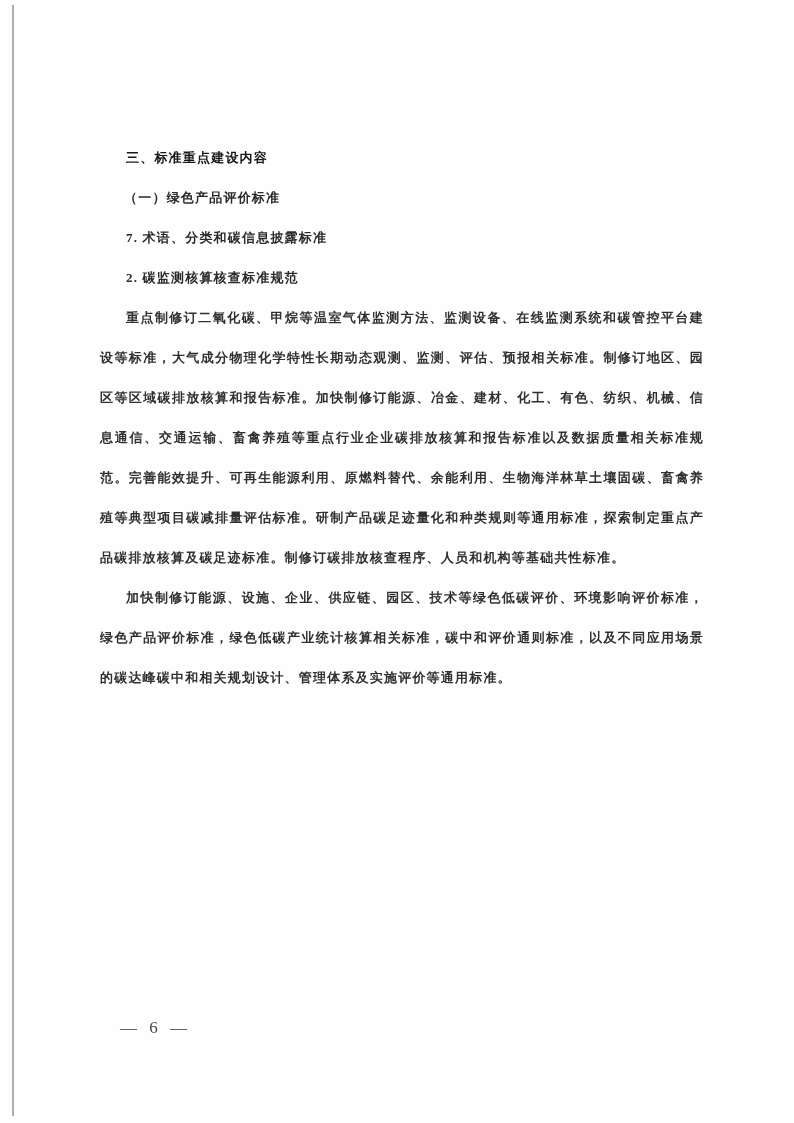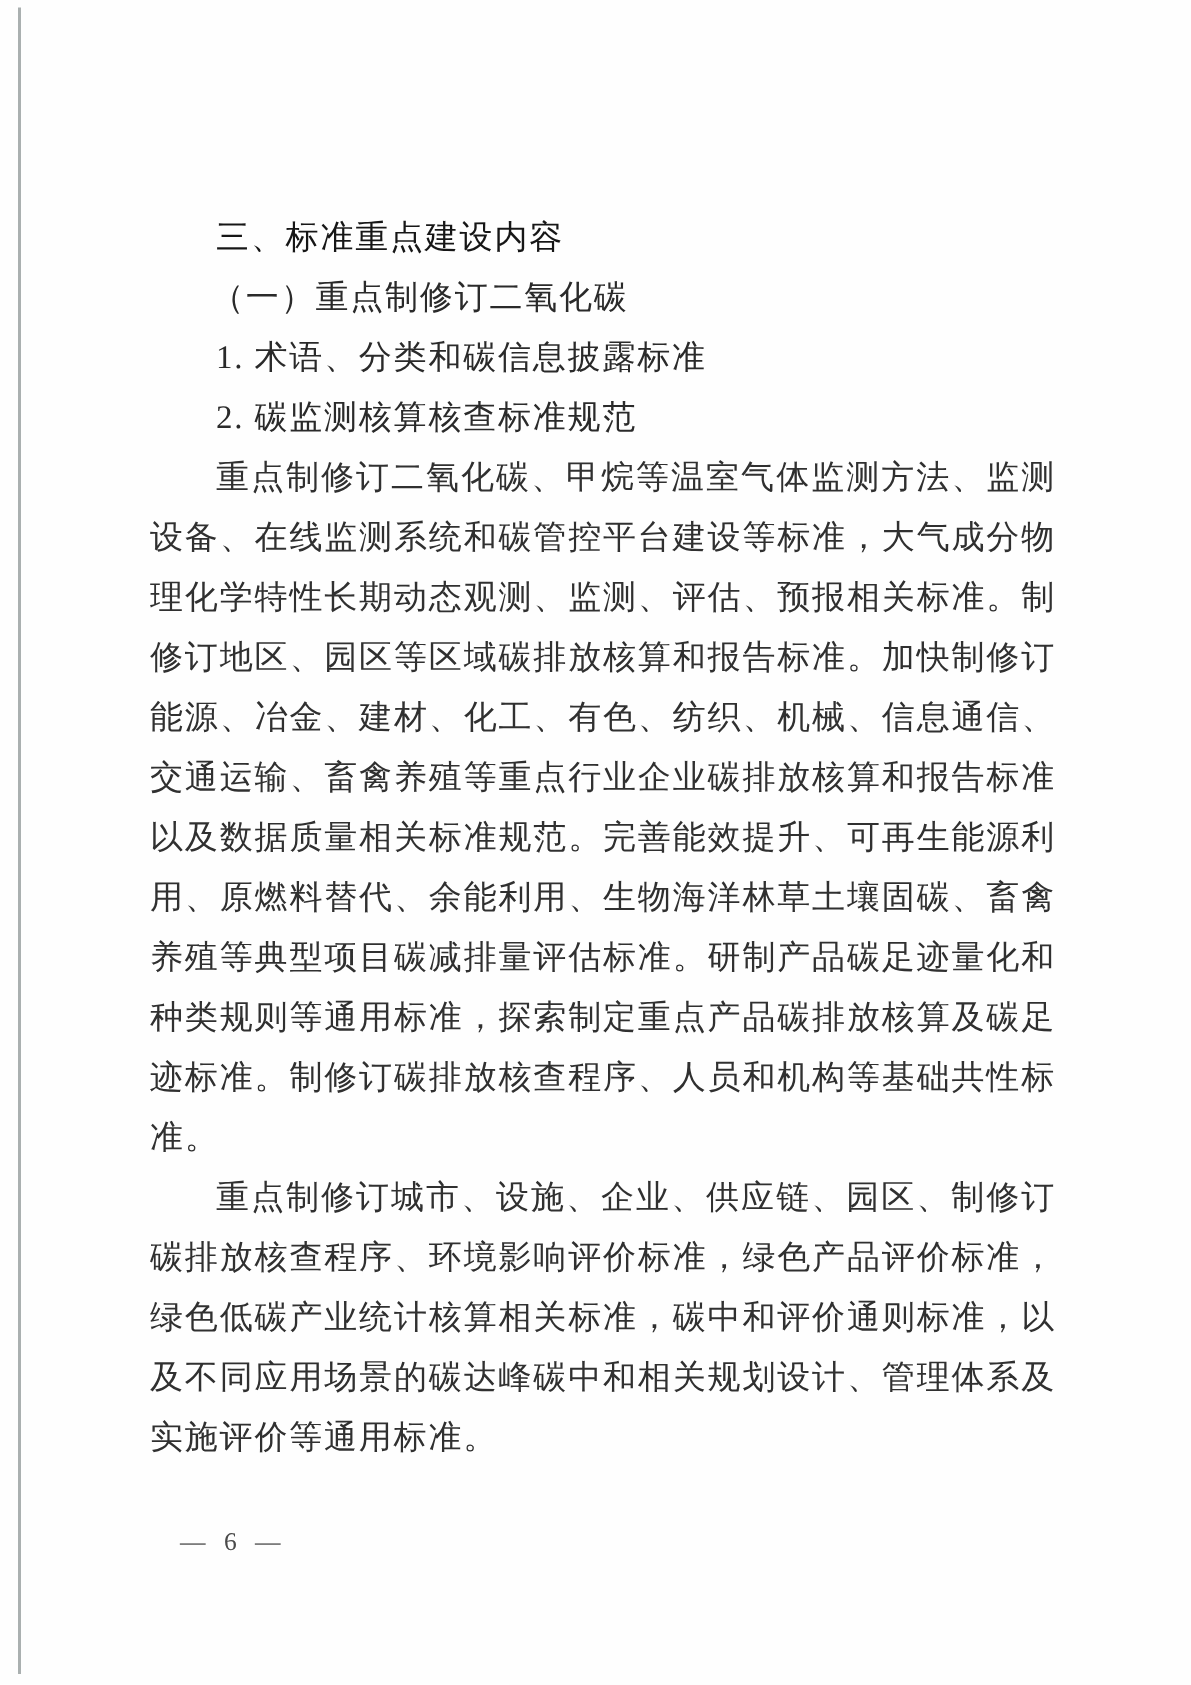--- a/index.html
+++ b/index.html
@@ -31,22 +31,22 @@
     top: 138px;
     width: 604px;
     font-size: 21px;
     line-height: 40px;
     text-align: justify;
     letter-spacing: 1.2px;
   }
   .content p, .content h1, .content h2, .content h3 {
     margin: 0;
     padding: 0;
-    font-size: 22px;
-    font-weight: normal;
+    font-size: 13px;
+    font-weight: bold;
   }
   .sec-title {
     font-family: "Liberation Sans", "DejaVu Sans", sans-serif;
     font-weight: 700;
     color: #161616;
     text-indent: 2em;
   }
   .sub-title {
     text-indent: 1.85em;
     color: #2a2a2a;
@@ -71,24 +71,24 @@
 </style>
 </head>
 <body>
 
 <div class="page">
   <div class="scan-edge"></div>
 
   <div class="content">
     <h1 class="sec-title">三、标准重点建设内容</h1>
 
-    <h2 class="sub-title">（一）重点制修订二氧化碳</h2>
+    <h2 class="sub-title">（一）绿色产品评价标准</h2>
 
-    <h3 class="item-heading">1. 术语、分类和碳信息披露标准</h3>
+    <h3 class="item-heading">7. 术语、分类和碳信息披露标准</h3>
 
     <h3 class="item-heading">2. 碳监测核算核查标准规范</h3>
     <p class="body-para">重点制修订二氧化碳、甲烷等温室气体监测方法、监测设备、在线监测系统和碳管控平台建设等标准，大气成分物理化学特性长期动态观测、监测、评估、预报相关标准。制修订地区、园区等区域碳排放核算和报告标准。加快制修订能源、冶金、建材、化工、有色、纺织、机械、信息通信、交通运输、畜禽养殖等重点行业企业碳排放核算和报告标准以及数据质量相关标准规范。完善能效提升、可再生能源利用、原燃料替代、余能利用、生物海洋林草土壤固碳、畜禽养殖等典型项目碳减排量评估标准。研制产品碳足迹量化和种类规则等通用标准，探索制定重点产品碳排放核算及碳足迹标准。制修订碳排放核查程序、人员和机构等基础共性标准。</p>
 
-    <p class="body-para">重点制修订城市、设施、企业、供应链、园区、制修订碳排放核查程序、环境影响评价标准，绿色产品评价标准，绿色低碳产业统计核算相关标准，碳中和评价通则标准，以及不同应用场景的碳达峰碳中和相关规划设计、管理体系及实施评价等通用标准。</p>
+    <p class="body-para">加快制修订能源、设施、企业、供应链、园区、技术等绿色低碳评价、环境影响评价标准，绿色产品评价标准，绿色低碳产业统计核算相关标准，碳中和评价通则标准，以及不同应用场景的碳达峰碳中和相关规划设计、管理体系及实施评价等通用标准。</p>
   </div>
 
   <div class="footer-pagenum">— 6 —</div>
 </div>
 
 </body></html>

